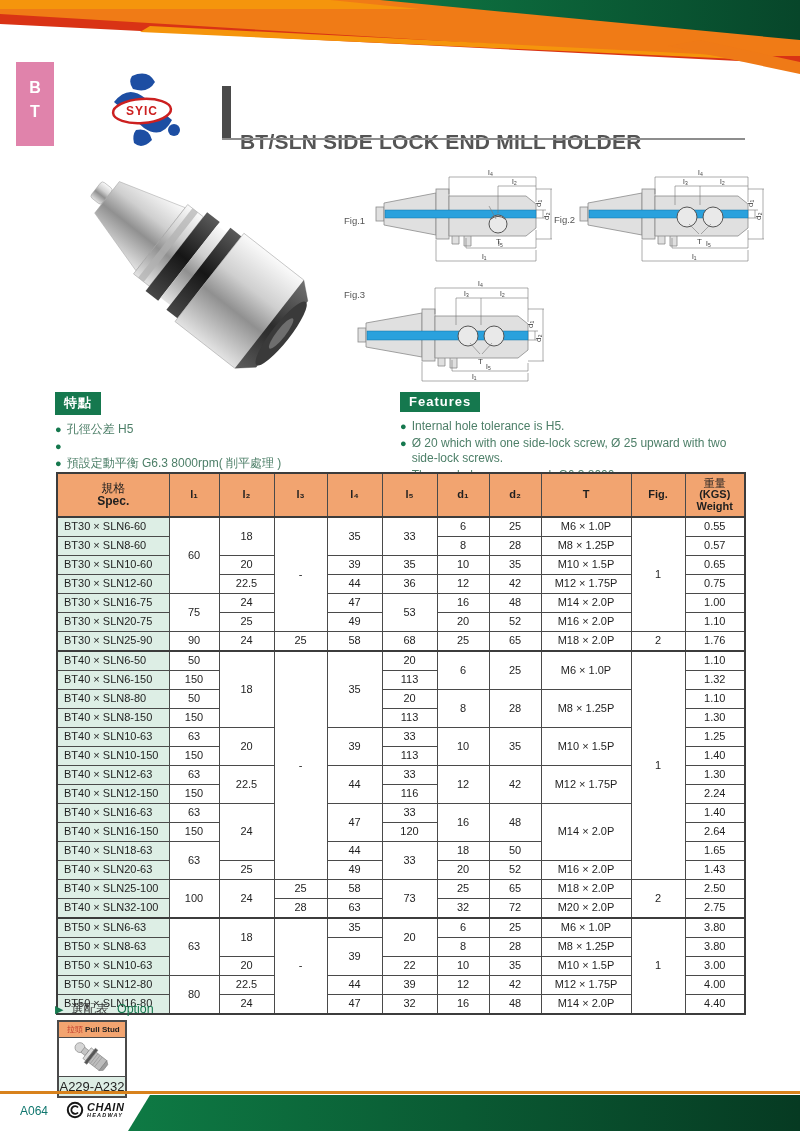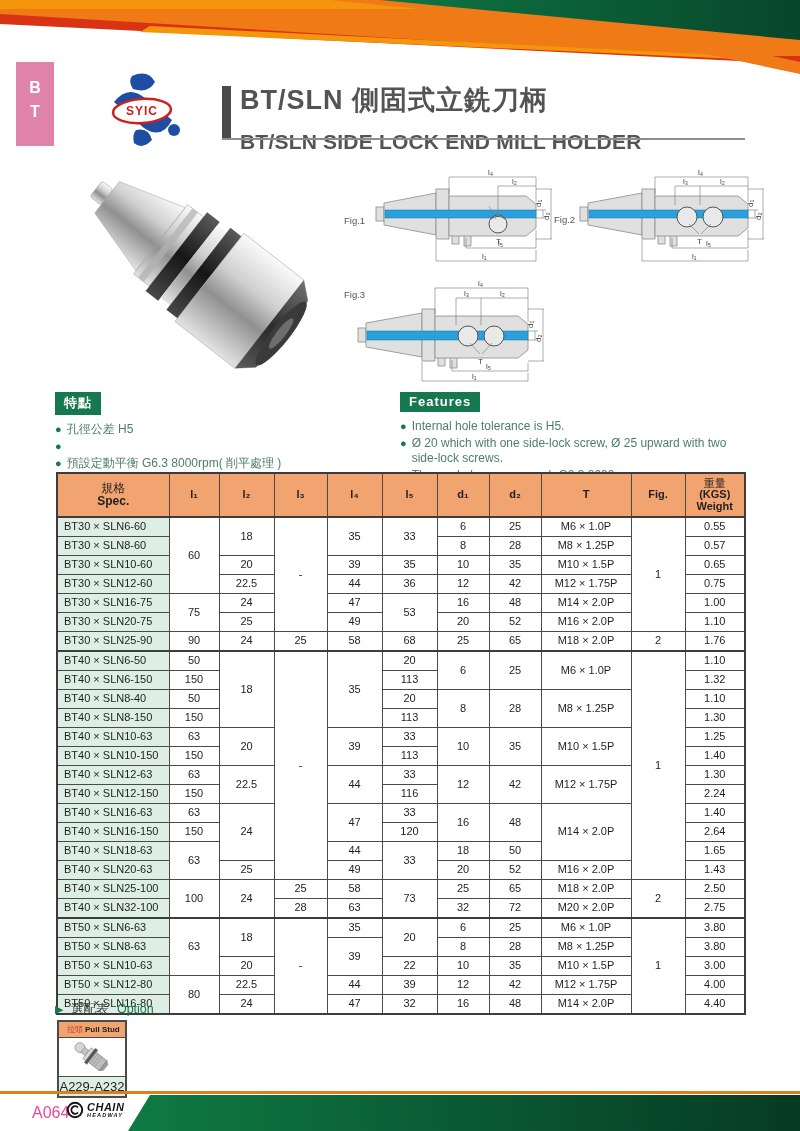--- a/index.html
+++ b/index.html
@@ -66,21 +66,21 @@
   .pull-card{position:absolute;left:57px;top:1020px;width:66px;border:2px solid #4a4a4a;background:#fff;}
   .pull-card .head{background:#f2a470;border-bottom:1px solid #4a4a4a;font-size:8px;font-weight:bold;
                    text-align:center;padding:2px 8px;white-space:nowrap;}
   .pull-card .head .zh{color:#c23a2a;font-weight:normal;margin-right:2px;}
   .pull-card .body{height:38px;display:flex;align-items:center;justify-content:center;}
   .pull-card .code{background:#ddeee5;border-top:1px solid #4a4a4a;font-size:13px;text-align:center;padding:2px 0;color:#222;}
 
   
   .foot-rule{position:absolute;left:0;top:1091px;width:800px;height:3px;background:#d8821c;}
   .foot-green{position:absolute;left:0;top:1095px;width:800px;height:36px;}
-  .page-no{position:absolute;left:32px;top:1104px;font-size:16px;color:#ec4899;}
+  .page-no{position:absolute;left:20px;top:1104px;font-size:12px;color:#0f766e;}
   .brand{position:absolute;left:66px;top:1101px;display:flex;align-items:center;gap:3px;}
   .brand .txt{display:flex;flex-direction:column;line-height:1;}
   .brand .b1{font-size:11px;font-weight:bold;font-style:italic;color:#161616;letter-spacing:.5px;}
   .brand .b2{font-size:5.5px;font-weight:bold;font-style:italic;color:#161616;letter-spacing:1.2px;}
 </style>
 </head>
 <body>
 
 <div class="page">
 
@@ -111,21 +111,20 @@
   <svg class="logo" viewBox="0 0 100 82">
     <path d="M34,6 q16,-7 23,6 q-7,12 -22,7 q-5,-7 -1,-13 z" fill="#1d4ea3"></path>
     <path d="M16,32 Q30,14 47,28 L74,50 Q64,70 46,58 Z" fill="#1d4ea3"></path>
     <path d="M38,60 q13,-3 16,10 q-10,10 -18,3 q-2,-8 2,-13 z" fill="#1d4ea3"></path>
     <circle cx="76" cy="60" r="6" fill="#1d4ea3"></circle>
     <ellipse cx="44" cy="41" rx="29" ry="12" fill="#ffffff" stroke="#cc2020" stroke-width="2.5" transform="rotate(-4 44 41)"></ellipse>
     <text x="44" y="45" text-anchor="middle" font-size="12" font-weight="bold" fill="#cc2020" letter-spacing="1">SYIC</text>
   </svg>
 
   <div class="title-bar"></div>
-  <div class="title-zh">BT/SLN 側固式立銑刀柄</div>
   <div class="title-en">BT/SLN SIDE LOCK END MILL HOLDER</div>
   <div class="title-underline"></div>
 
 
   <svg class="photo" viewBox="0 0 280 228">
     <defs>
       <linearGradient id="met" x1="0" y1="0" x2="0" y2="1">
         <stop offset="0" stop-color="#fafafa"></stop>
           <stop offset=".35" stop-color="#cfcfcf"></stop>
         <stop offset=".6" stop-color="#909090"></stop>
@@ -427,21 +426,21 @@
             <td rowspan="12">1</td>
             <td>1.10</td>
           </tr>
           <tr>
             <td class="spec">BT40 × SLN6-150</td>
             <td>150</td>
             <td>113</td>
             <td>1.32</td>
           </tr>
           <tr>
-            <td class="spec">BT40 × SLN8-40</td>
+            <td class="spec">BT40 × SLN8-80</td>
             <td>50</td>
             <td>20</td>
             <td rowspan="2">8</td>
             <td rowspan="2">28</td>
             <td rowspan="2">M8 × 1.25P</td>
             <td>1.10</td>
           </tr>
           <tr>
             <td class="spec">BT40 × SLN8-150</td>
             <td>150</td>

